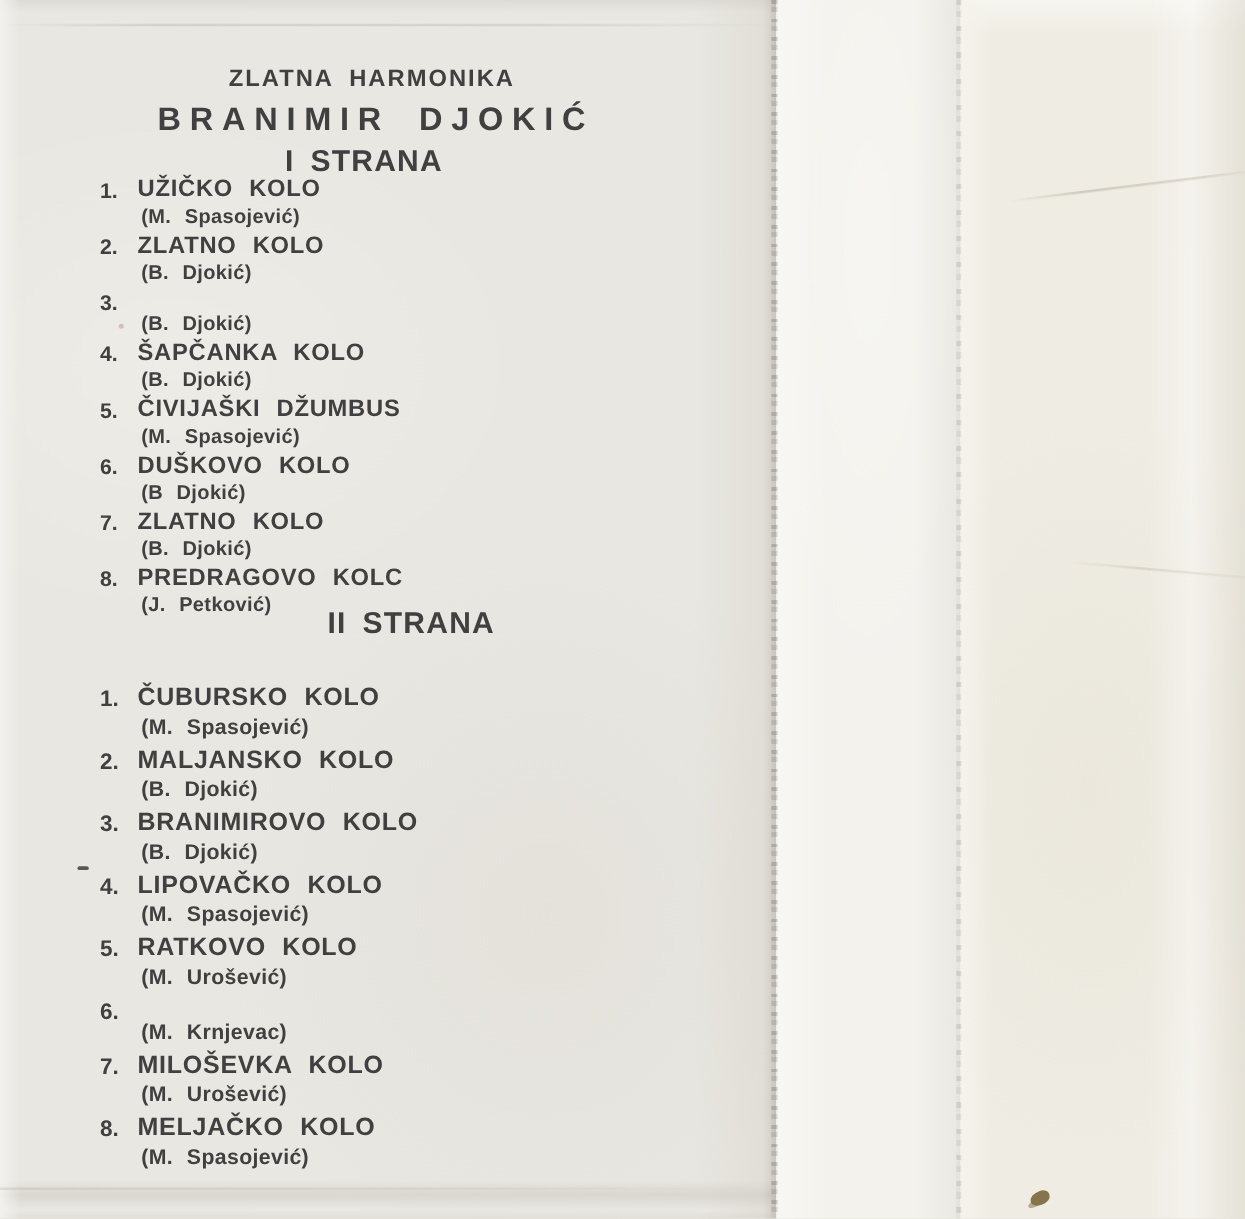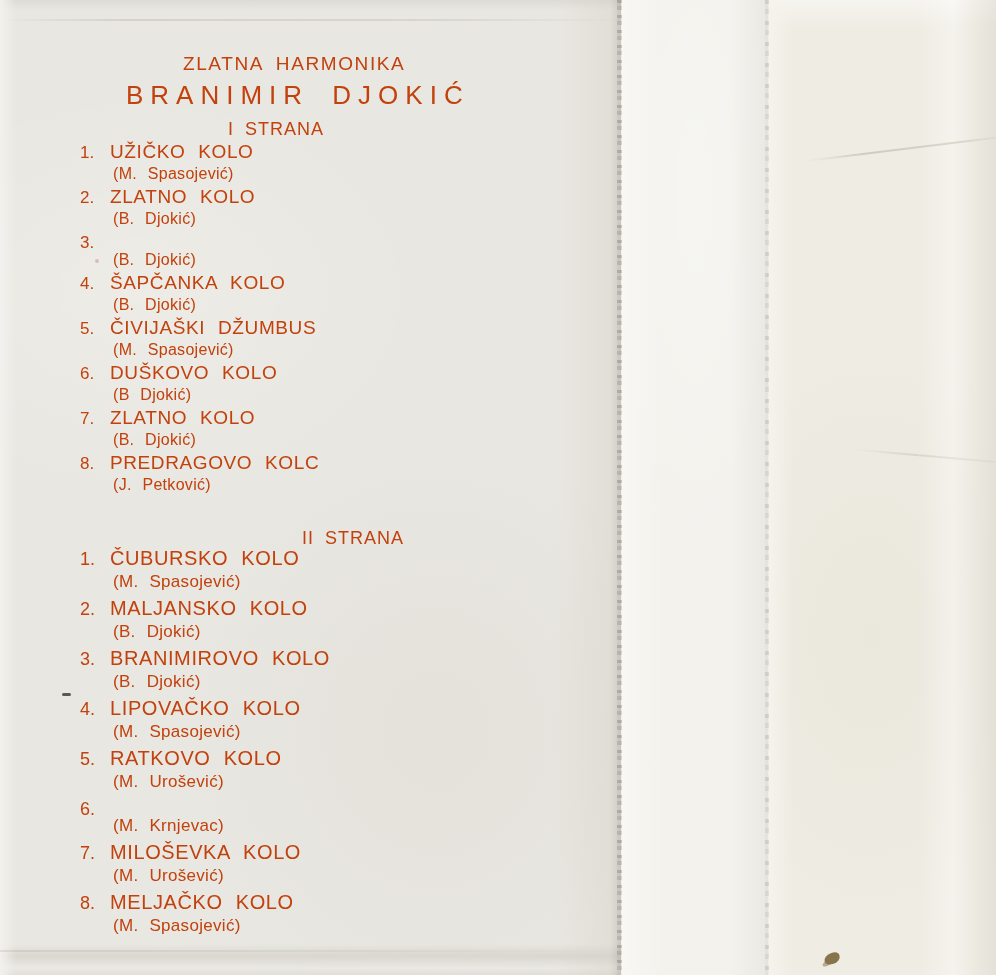--- a/index.html
+++ b/index.html
@@ -95,37 +95,37 @@
   .mark-dash {
     position: absolute; left: 62px; top: 693px; width: 9px; height: 3px;
     background: rgba(40,40,42,0.75); border-radius: 2px;
   }
   .mark-dot {
     position: absolute; left: 95px; top: 259px; width: 4px; height: 4px;
     background: rgba(200,130,130,0.45); border-radius: 50%;
   }
 
   
-  .ink { color: #c2410c; font-weight: normal; }
+  .ink { color: #404040; font-weight: bold; }
 
   .album-title {
     position: absolute; left: 183px; top: 53px;
     font-size: 19px; letter-spacing: 1.6px; word-spacing: 6px;
     line-height: 22px;
   }
   .artist-name {
     position: absolute; left: 126px; top: 82px;
     font-size: 26px; letter-spacing: 7px; word-spacing: 9px;
     line-height: 27px;
   }
   .side-heading {
-    font-size: 18px; letter-spacing: 1px; word-spacing: 5px; line-height: 21px;
+    font-size: 24px; letter-spacing: 1px; word-spacing: 5px; line-height: 21px;
   }
   .side-1-heading { position: absolute; left: 228px; top: 119px; }
-  .side-2-heading { position: absolute; left: 262px; top: 528px; margin-left: 40px; }
+  .side-2-heading { position: absolute; left: 262px; top: 488px; }
 
   .track-list {
     position: absolute; left: 80px; width: 530px;
     margin: 0; padding: 0; list-style: none;
   }
   .side-1-tracks { top: 141px; }
   .side-2-tracks { top: 546px; }
 
   .track-row { display: flex; align-items: flex-start; }
   .side-1-tracks .track-row { margin-bottom: 1px; }

